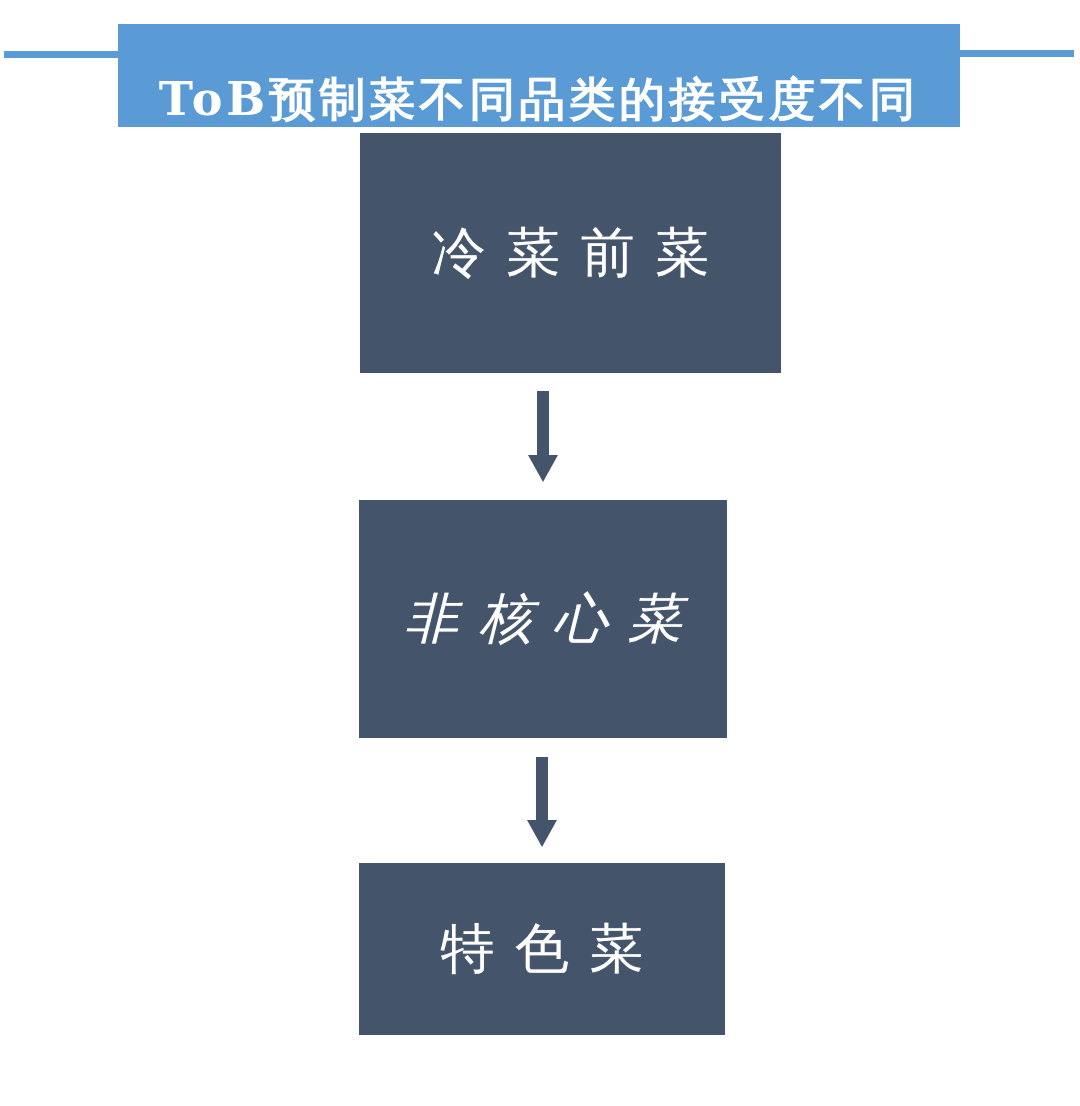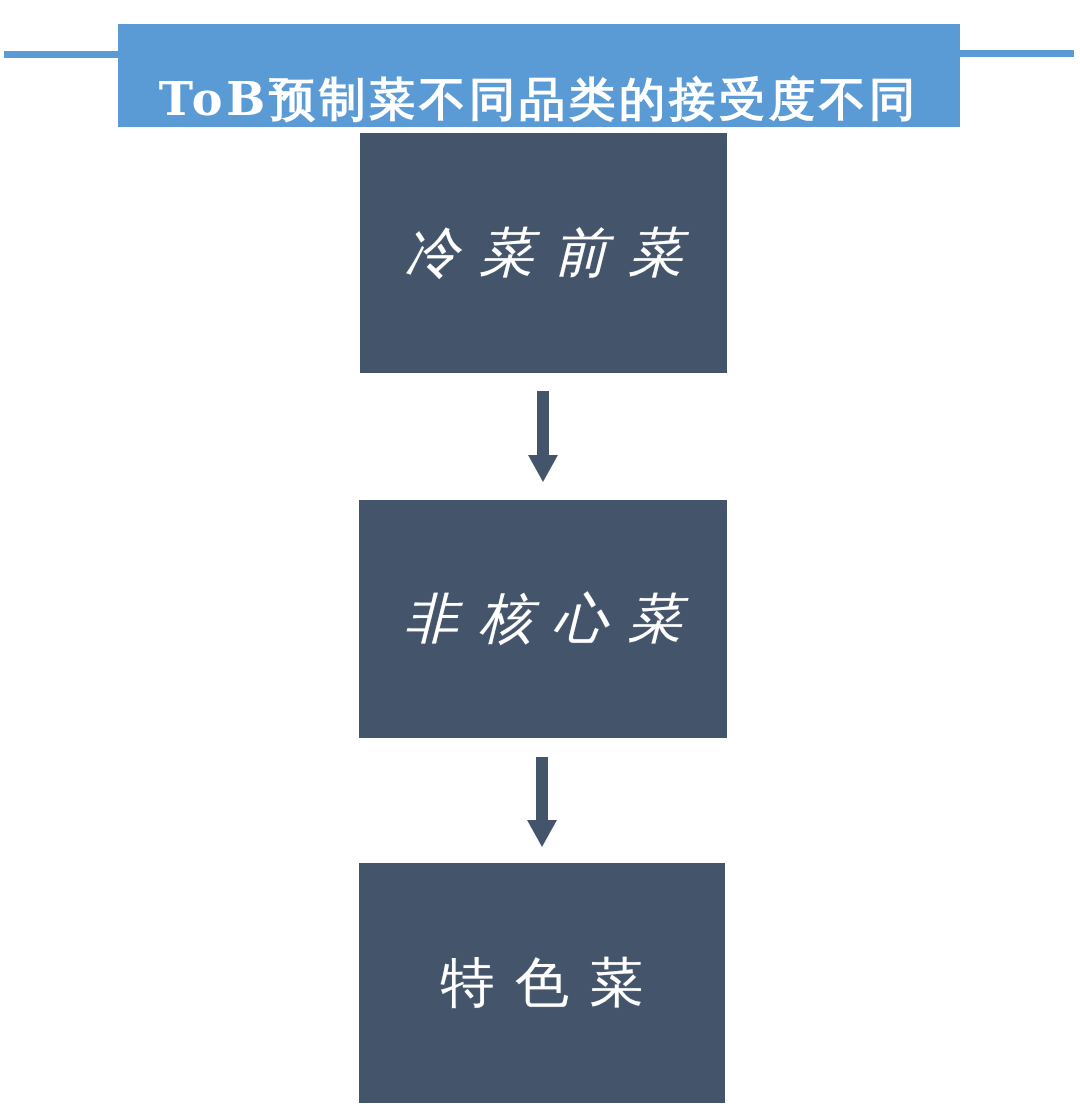--- a/index.html
+++ b/index.html
@@ -54,23 +54,23 @@
     justify-content: center;
   }
   .node-label {
     color: #ffffff;
     font-size: 54px;
     letter-spacing: 0.38em;
     margin-right: -0.38em; 
     white-space: nowrap;
     text-shadow: 0 0 1px rgba(255,255,255,0.4);
   }
-  .node-1 { left: 360px; top: 133px; width: 367px; height: 240px; font-style: italic; }
+  .node-1 { left: 360px; top: 133px; width: 421px; height: 240px; }
   .node-2 { left: 359px; top: 500px; width: 368px; height: 238px; font-style: italic; }
-  .node-3 { left: 359px; top: 863px; width: 366px; height: 240px; }
+  .node-3 { left: 359px; top: 863px; width: 366px; height: 172px; }
 
   
   .arrow {
     position: absolute;
     width: 30px;
     display: flex;
     flex-direction: column;
     align-items: center;
   }
   .arrow-shaft {

